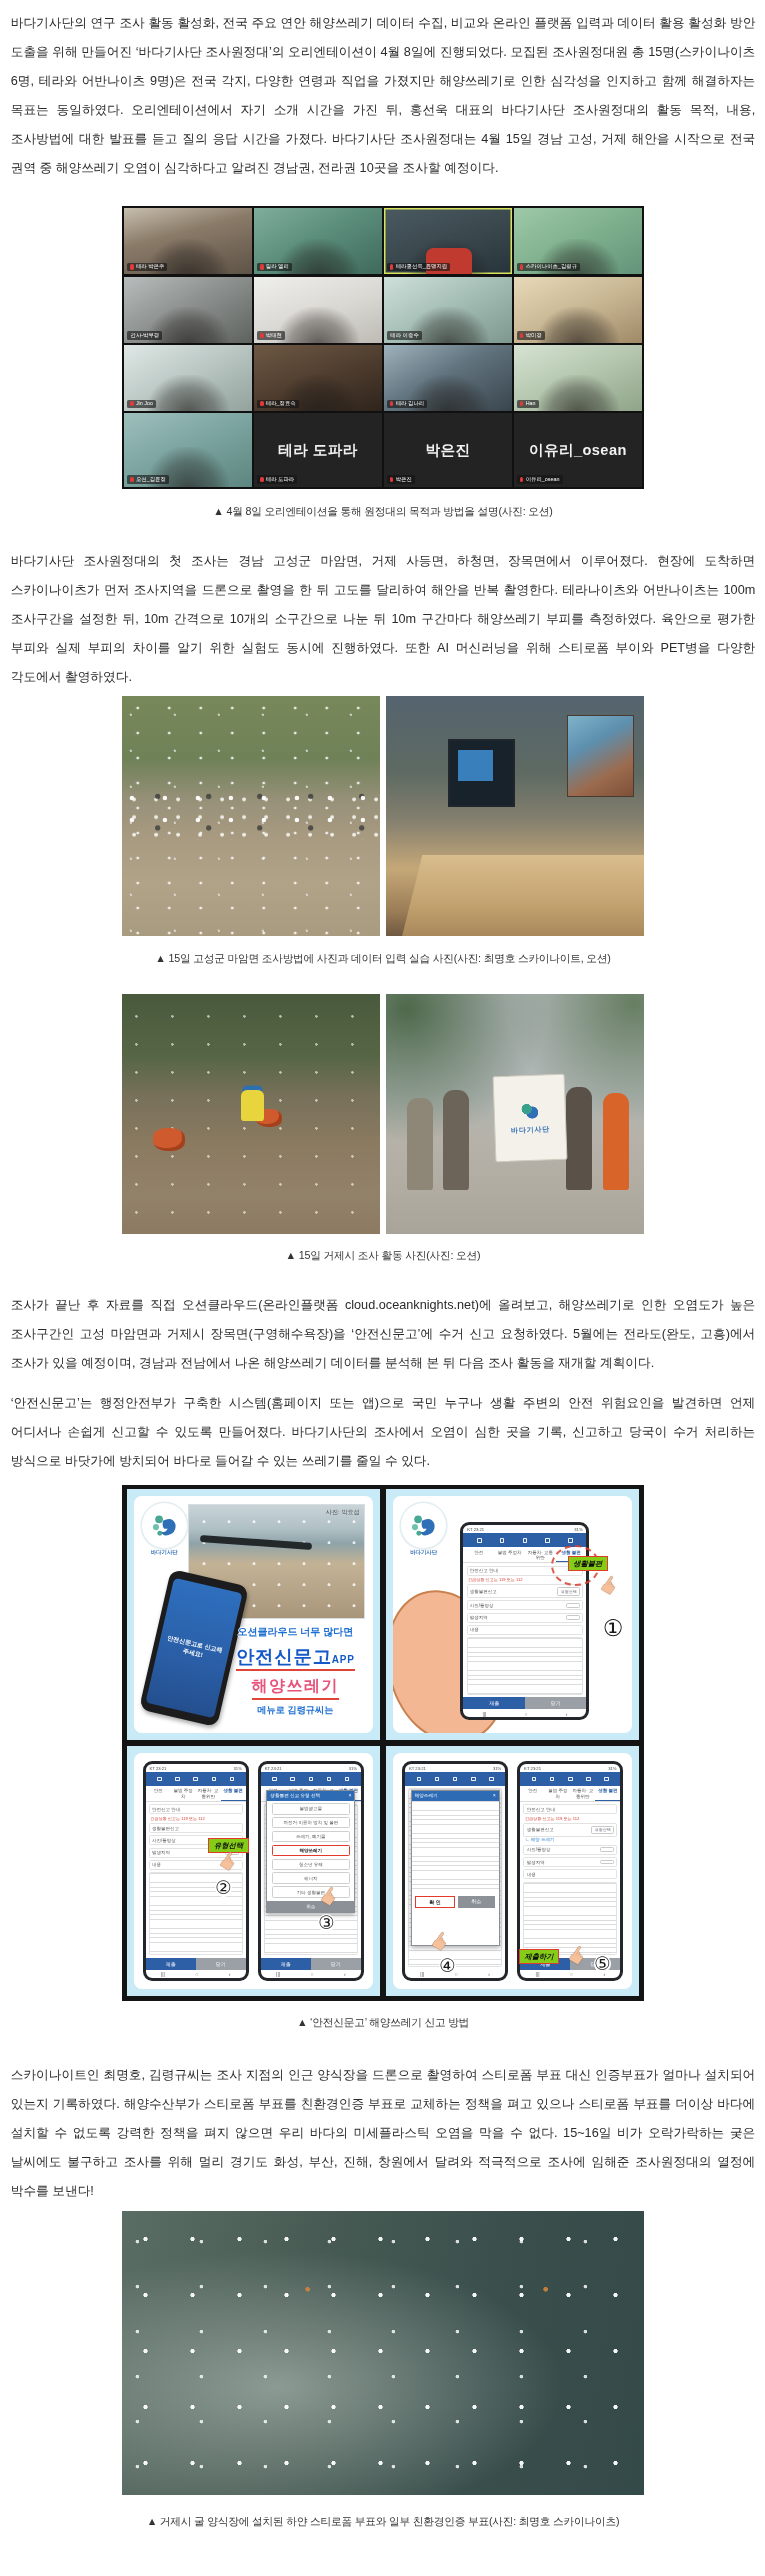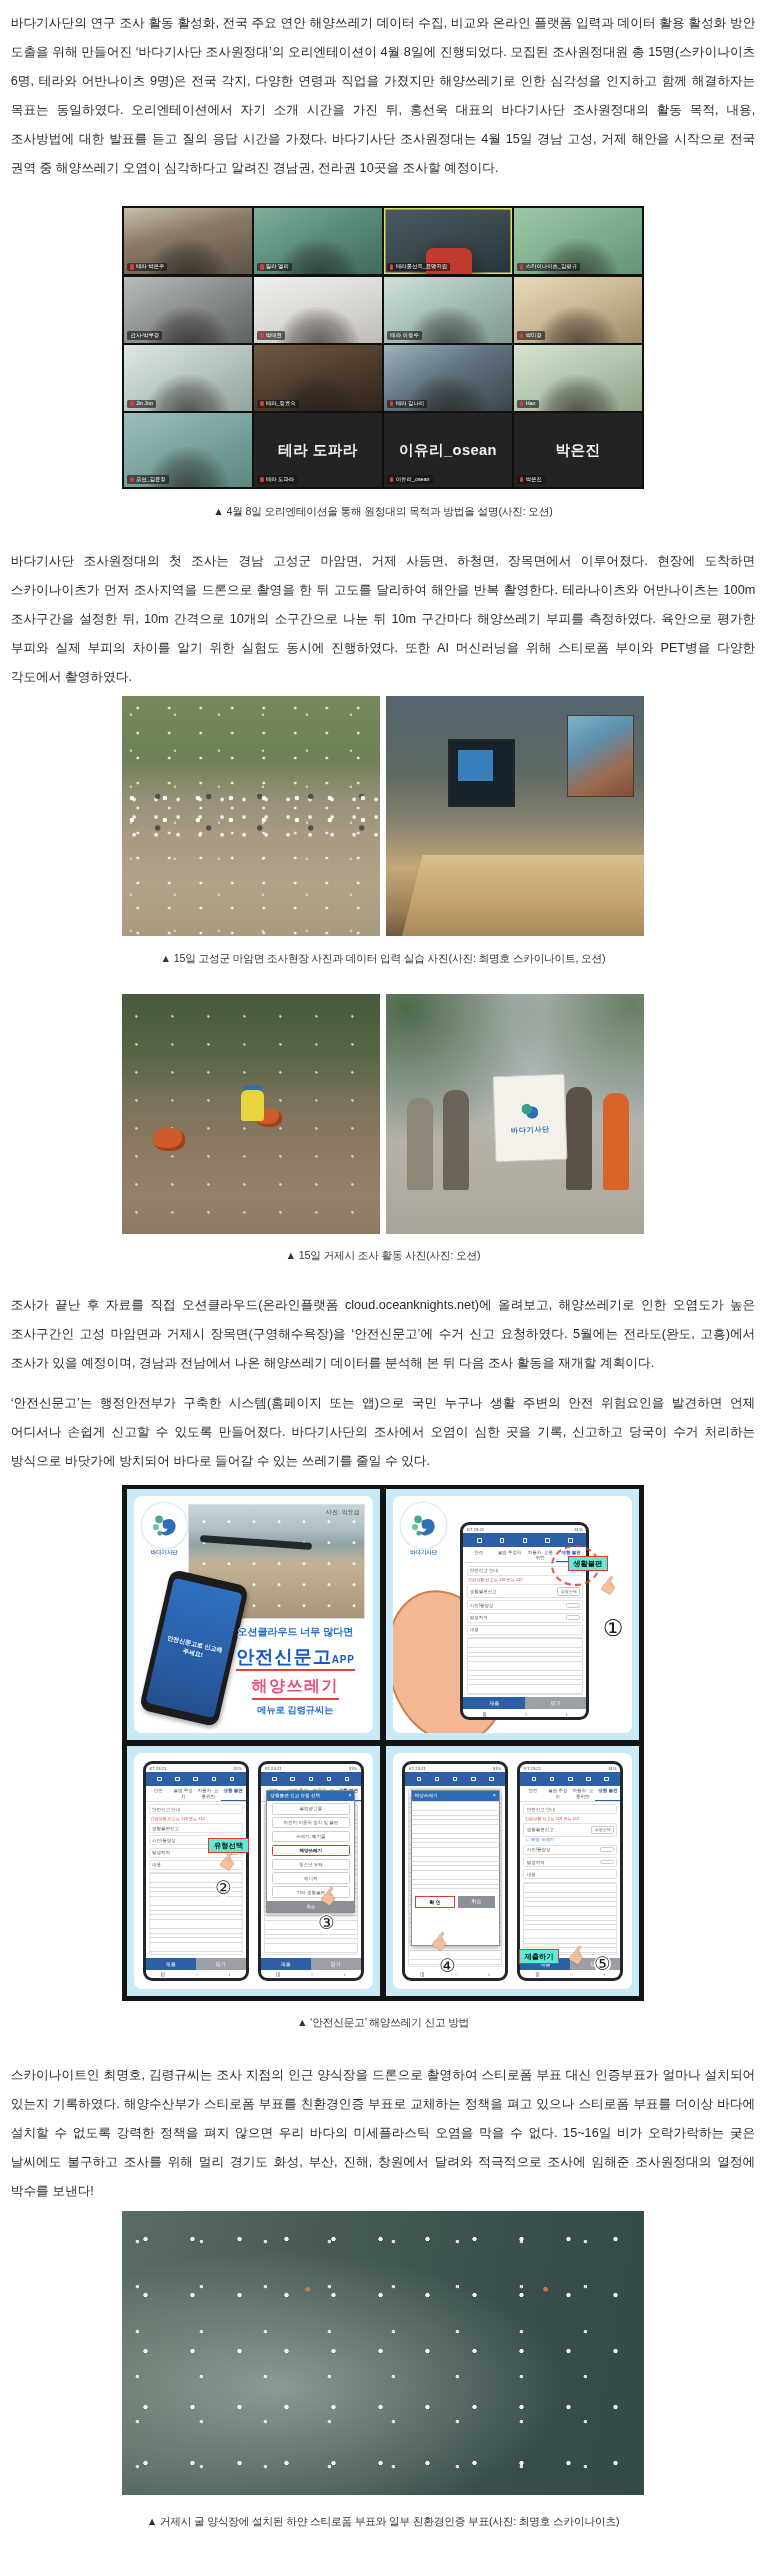--- a/index.html
+++ b/index.html
@@ -200,22 +200,22 @@
     align-items:center; padding:2.3px 3.1px; }
   .pop-item { border:0.8px solid #cfcfcf; border-radius:1.5px; margin:2.3px 4.6px 0; text-align:center;
     font-size:4.5px; color:#555; padding:2.3px 0.8px; }
   .pop-item.hl-red { border:1.5px solid #e23b2e; color:#111; font-weight:bold; }
   .pop-cancel { background:#8b9196; color:#fff; text-align:center; font-size:4.6px; padding:3.1px 0; margin-top:3.1px; }
   .pop-body { padding:2.3px 3.8px; font-size:4.1px; color:#667; }
   .pop-btns { display:flex; gap:3.1px; padding:3.1px 3.8px 3.8px; }
   .pop-btns span { flex:1; text-align:center; font-size:5px; padding:2.3px 0; background:#8b9196; color:#fff; }
   .pop-btns .confirm { background:#fff; color:#111; font-weight:bold; border:1.9px solid #e23b2e; }
 
-  .hl-tag { position:absolute; z-index:6; background:#5eead4; border:1.9px solid #e23b2e; color:#111;
-    font-weight:bold; font-size:7.3px; padding:1.5px 4.6px; white-space:nowrap; }
+  .hl-tag { position:absolute; z-index:6; background:#84cc16; border:1.9px solid #e23b2e; color:#111;
+    font-weight:bold; font-size:7.3px; padding:1.5px 4.6px; white-space:nowrap;font-style:italic; }
   .hand { position:absolute; z-index:7; font-size:23px; color:#f5c09a;
     text-shadow:0 0 0.8px #5a3b22; transform:rotate(-55deg); line-height:1; }
   .stepnum { position:absolute; z-index:7; font-size:18.4px; color:#1a1a1a; background:#fff; border-radius:50%; line-height:1; }
 
   .scribble { position:absolute; z-index:5; width:49px; height:41px; border:2.3px dashed #d8402f; border-radius:50%; opacity:.85; }
   .palm { position:absolute; left:-4.6px; bottom:-10.7px; width:115px; height:154px; background:#f4b793;
     border:2.3px solid #c9824f; border-radius:46% 54% 42% 52%; transform:rotate(-10deg); z-index:1; }
 
   
   .q-bl .panel, .q-br .panel { display:flex; gap:9.2px; justify-content:center; align-items:center; }
@@ -323,51 +323,51 @@
           </span>
         </div>
       <div class="tile dark">
           <span class="bigname">테라 도파라</span>
           <span class="chip">
             <i class="mic"></i>
             <span>테라 도파라</span>
           </span>
         </div>
       <div class="tile dark">
+          <span class="bigname">박은진</span>
+          <span class="chip">
+            <i class="mic"></i>
+            <span>박은진</span>
+          </span>
+        </div>
+      <div class="tile dark">
           <span class="bigname">이유리_osean</span>
           <span class="chip">
             <i class="mic"></i>
             <span>이유리_osean</span>
-          </span>
-        </div>
-      <div class="tile dark">
-          <span class="bigname">박은진</span>
-          <span class="chip">
-            <i class="mic"></i>
-            <span>박은진</span>
           </span>
         </div>
     </div>
     <figcaption class="cap">▲ 4월 8일 오리엔테이션을 통해 원정대의 목적과 방법을 설명(사진: 오션)</figcaption>
   </figure>
 
   <p class="para">바다기사단 조사원정대의 첫 조사는 경남 고성군 마암면, 거제 사등면, 하청면, 장목면에서 이루어졌다. 현장에 도착하면 스카이나이츠가 먼저 조사지역을 드론으로 촬영을 한 뒤 고도를 달리하여 해안을 반복 촬영한다. 테라나이츠와 어반나이츠는 100m 조사구간을 설정한 뒤, 10m 간격으로 10개의 소구간으로 나눈 뒤 10m 구간마다 해양쓰레기 부피를 측정하였다. 육안으로 평가한 부피와 실제 부피의 차이를 알기 위한 실험도 동시에 진행하였다. 또한 AI 머신러닝을 위해 스티로폼 부이와 PET병을 다양한 각도에서 촬영하였다.</p>
 
   <figure class="fig tight-top">
     <div class="pair">
       <div class="photo photo-drone">
         <div class="debris-band"></div>
       </div>
       <div class="photo photo-meeting">
         <div class="mr-screen"></div>
         <div class="mr-art"></div>
         <div class="mr-table"></div>
       </div>
     </div>
-    <figcaption class="cap">▲ 15일 고성군 마암면 조사현장 사진과 데이터 입력 실습 사진(사진: 최명호 스카이나이트, 오션)</figcaption>
+    <figcaption class="cap">▲ 15일 고성군 마암면 조사방법에 사진과 데이터 입력 실습 사진(사진: 최명호 스카이나이트, 오션)</figcaption>
   </figure>
 
   <figure class="fig" style="margin-top:28px;">
     <div class="pair">
       <div class="photo photo-cleanup">
         <div class="sack s1"></div>
         <div class="sack s2"></div>
         <div class="vest"></div>
       </div>
       <div class="photo photo-group">

